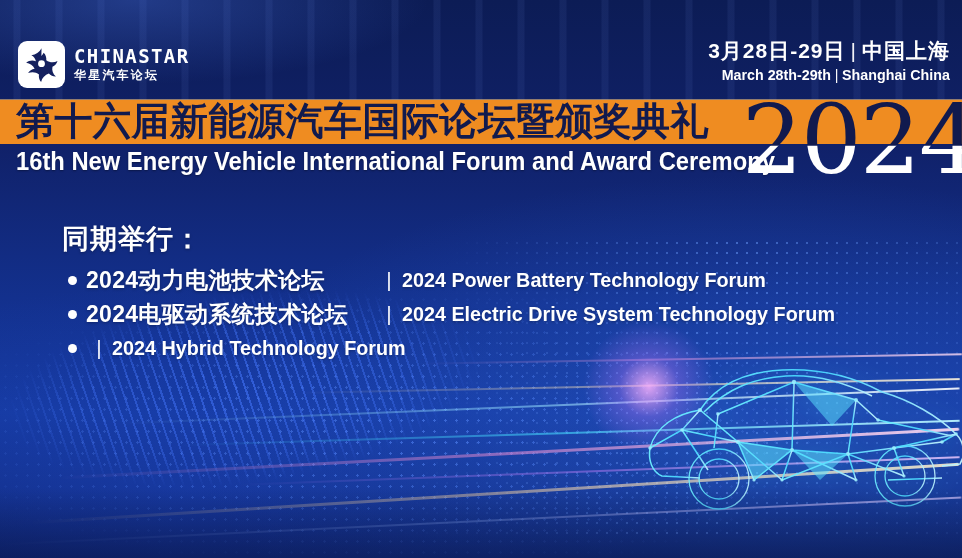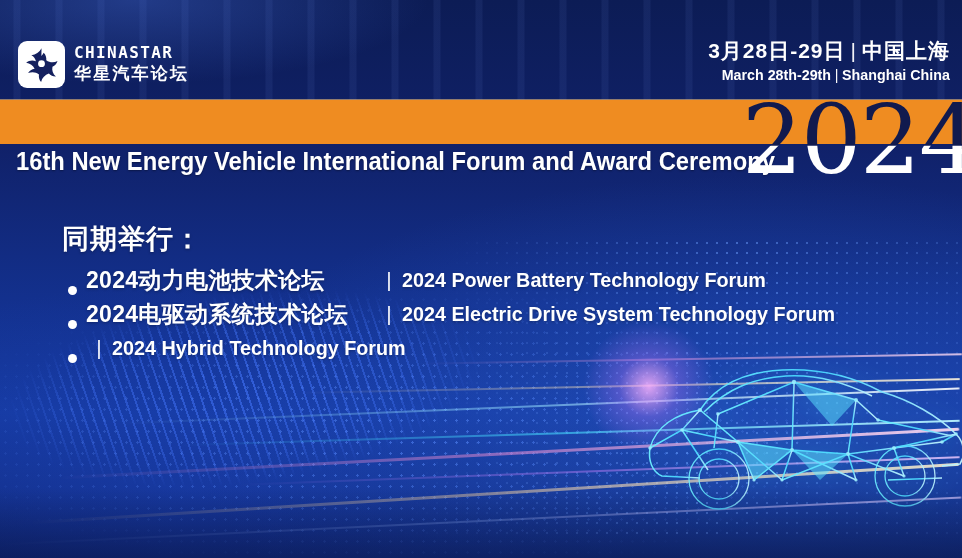--- a/index.html
+++ b/index.html
@@ -75,25 +75,25 @@
     display:flex; align-items:center; gap:9px;
   }
   .logo-mark{
     width:47px; height:47px; border-radius:9px;
     background:#ffffff; position:relative; flex:none;
     display:flex; align-items:center; justify-content:center;
   }
   .logo-mark svg{ display:block; }
   .logo-text{ display:flex; flex-direction:column; justify-content:center; }
   .logo-en{
-    color:#fff; font-size:16px; font-weight:700; letter-spacing:1.4px;
+    color:#fff; font-size:19px; font-weight:700; letter-spacing:1.4px;
     line-height:1.05; font-family:"DejaVu Sans Mono", monospace;
   }
   .logo-cn{
-    color:#fff; font-size:17px; font-weight:700; letter-spacing:2.2px;
+    color:#fff; font-size:12px; font-weight:700; letter-spacing:2.2px;
     line-height:1.15; margin-top:2px;
   }
 
   .datebox{
     position:absolute; right:12px; top:38px; text-align:right;
   }
   .date-cn{
     color:#fff; font-size:21px; font-weight:700; letter-spacing:1px;
     line-height:1.25; white-space:nowrap;margin-left:48px;
   }
@@ -146,21 +146,21 @@
   }
 
   
   .concurrent{ position:absolute; left:18px; top:222px; z-index:4;margin-left:44px; }
   .conc-title{
     color:#fff; font-size:27px; font-weight:700; letter-spacing:1px;
     line-height:34px; margin-bottom:9px;
     text-shadow:0 1px 3px rgba(0,0,0,.3);
   }
   .forum-row{
-    display:flex; align-items:flex-end; height:30px; margin-bottom:4px;
+    display:flex; align-items:center; height:30px; margin-bottom:4px;
   }
   .bullet{
     width:9px; height:9px; border-radius:50%; background:#fff;
     flex:none; margin:0 9px 0 6px;
   }
   .forum-cn{
     color:#fff; font-size:23px; font-weight:700; letter-spacing:.3px;
     width:290px; white-space:nowrap; line-height:30px;
     text-shadow:0 1px 3px rgba(0,0,0,.3);
   }
@@ -243,20 +243,21 @@
       <div class="date-cn">
         <span>3月28日-29日</span><span class="sep">|</span><span>中国上海</span>
       </div>
       <div class="date-en">
         <span>March 28th-29th</span><span class="sep">|</span><span>Shanghai China</span>
       </div>
     </div>
   </div>
 
   <div class="titleband"></div>
+  <div class="title-cn">第十六届新能源汽车国际论坛暨颁奖典礼</div>
   <div class="title-en">16th New Energy Vehicle International Forum and Award Ceremony</div>
 
   <div class="year">
     <span class="top">2024</span>
     <span class="bot">2024</span>
   </div>
 
   <div class="concurrent">
     <div class="conc-title">同期举行：</div>
 

